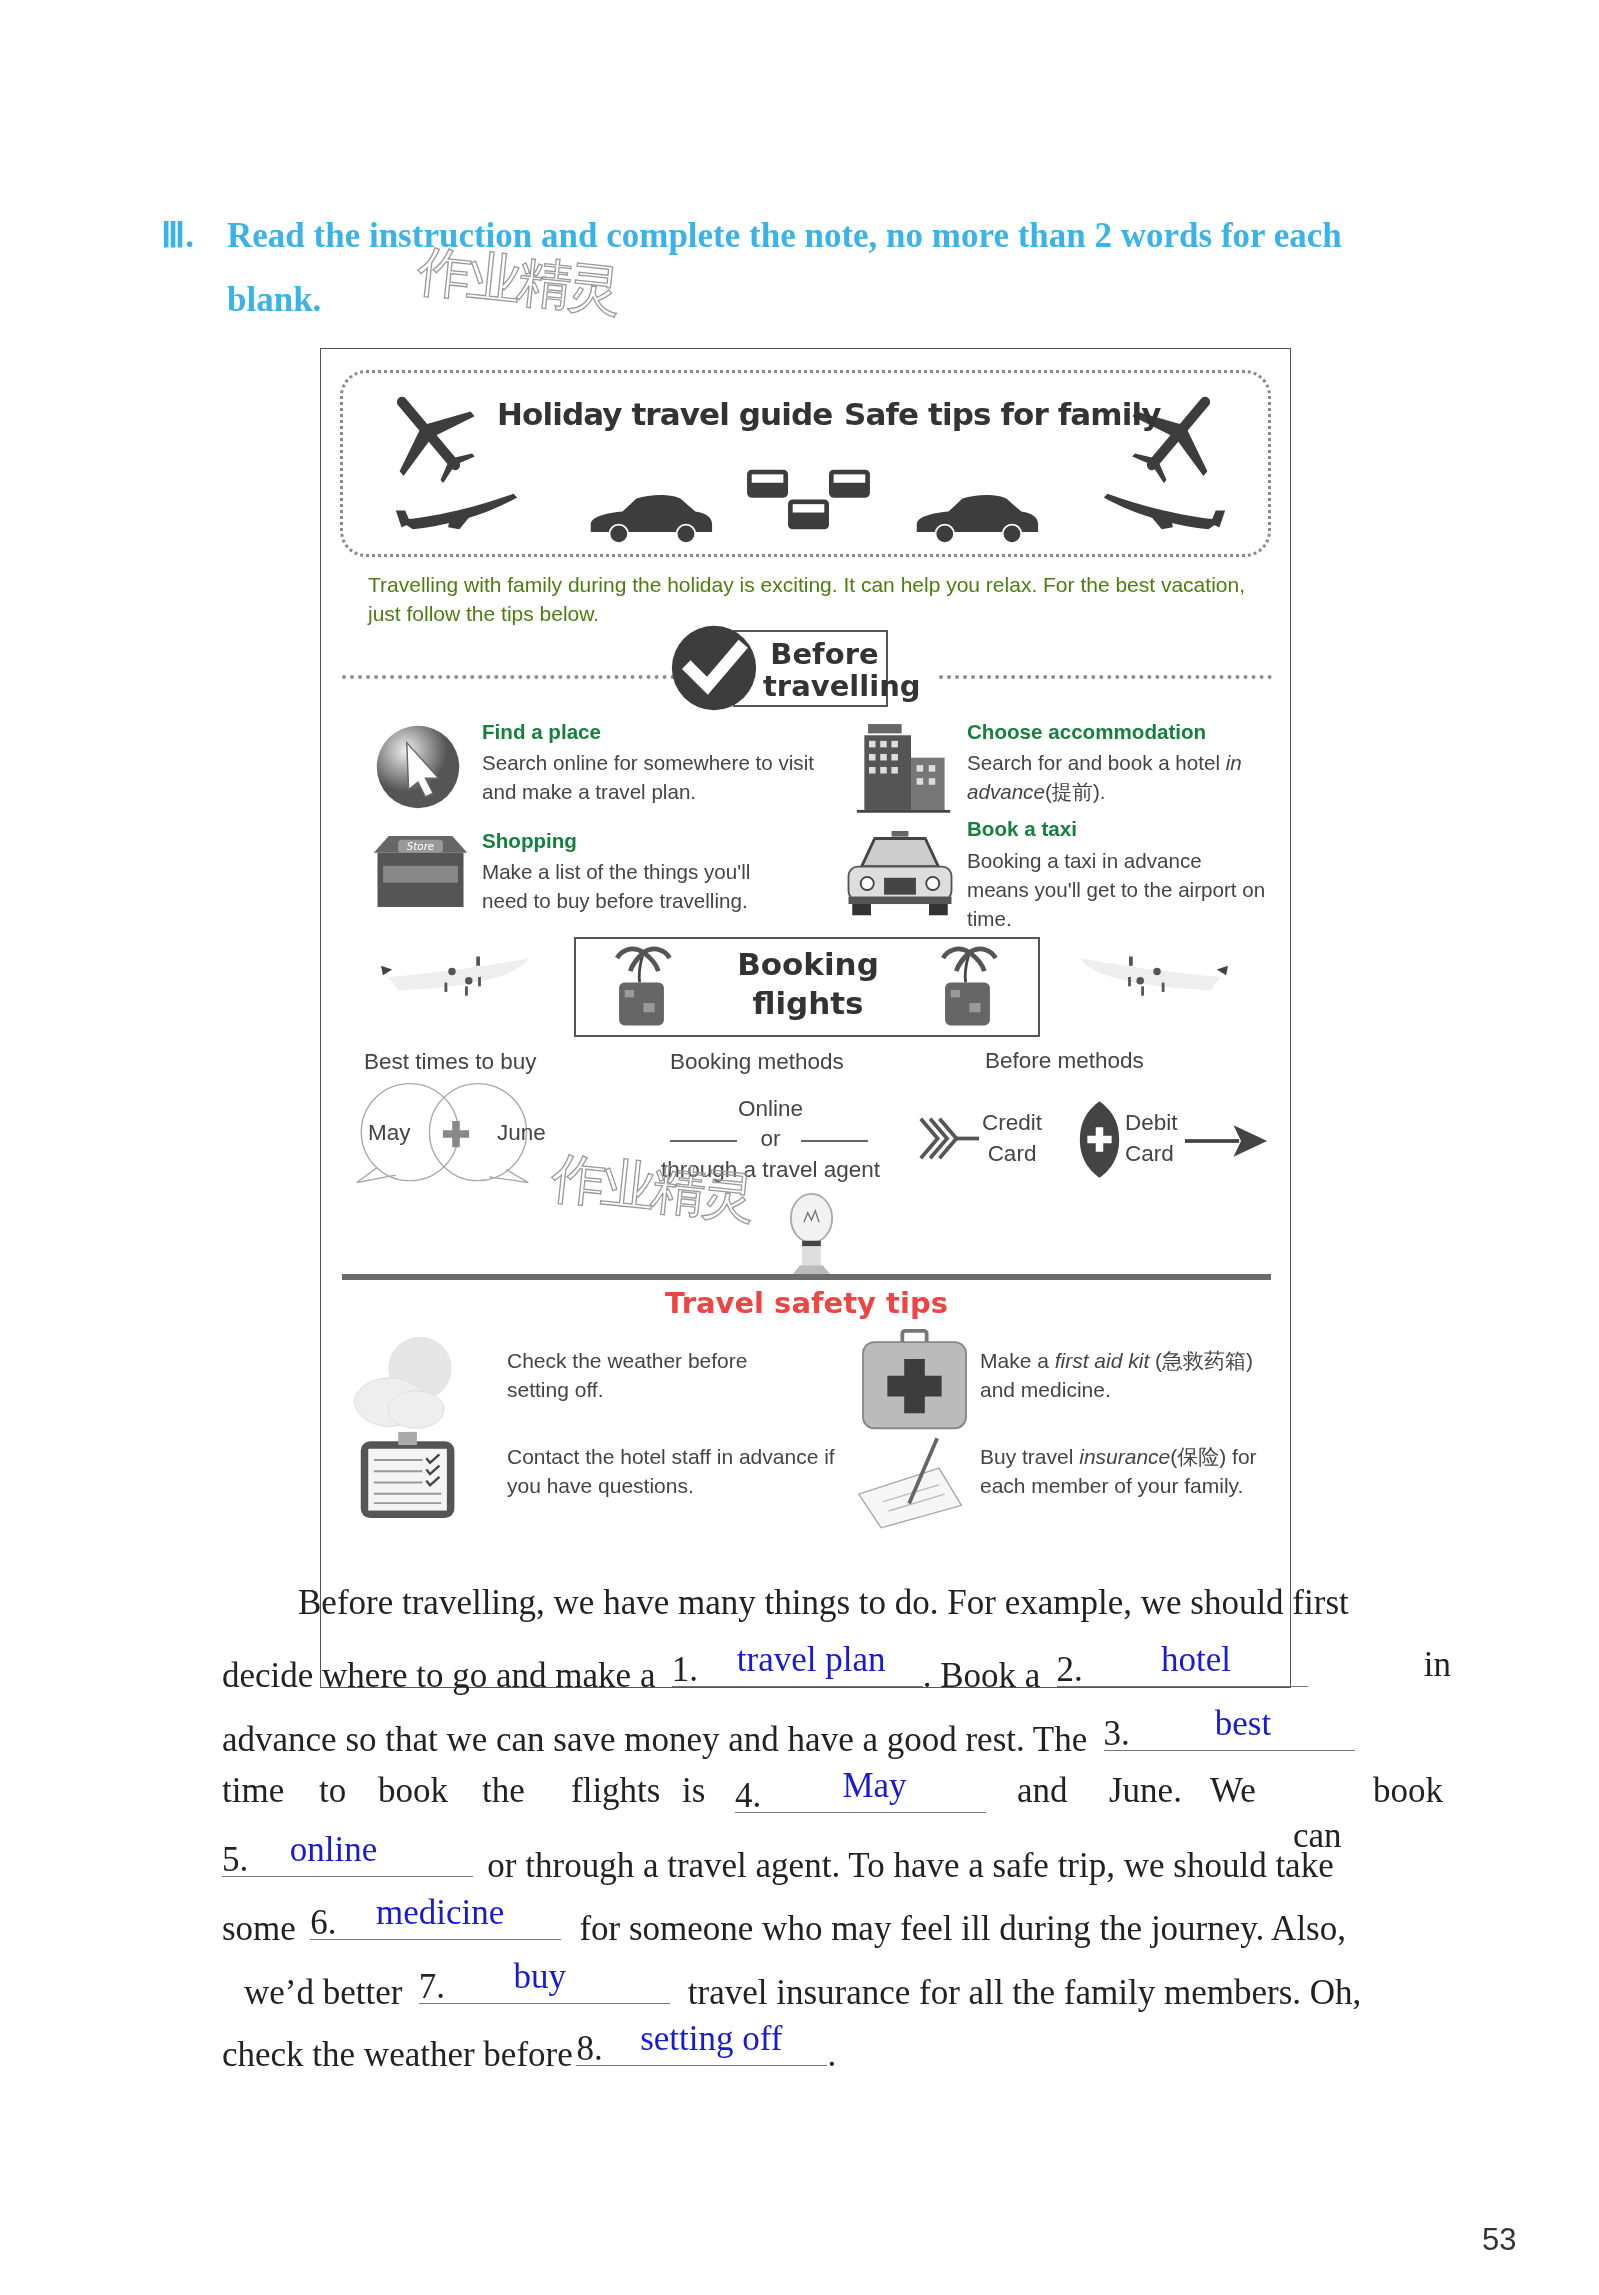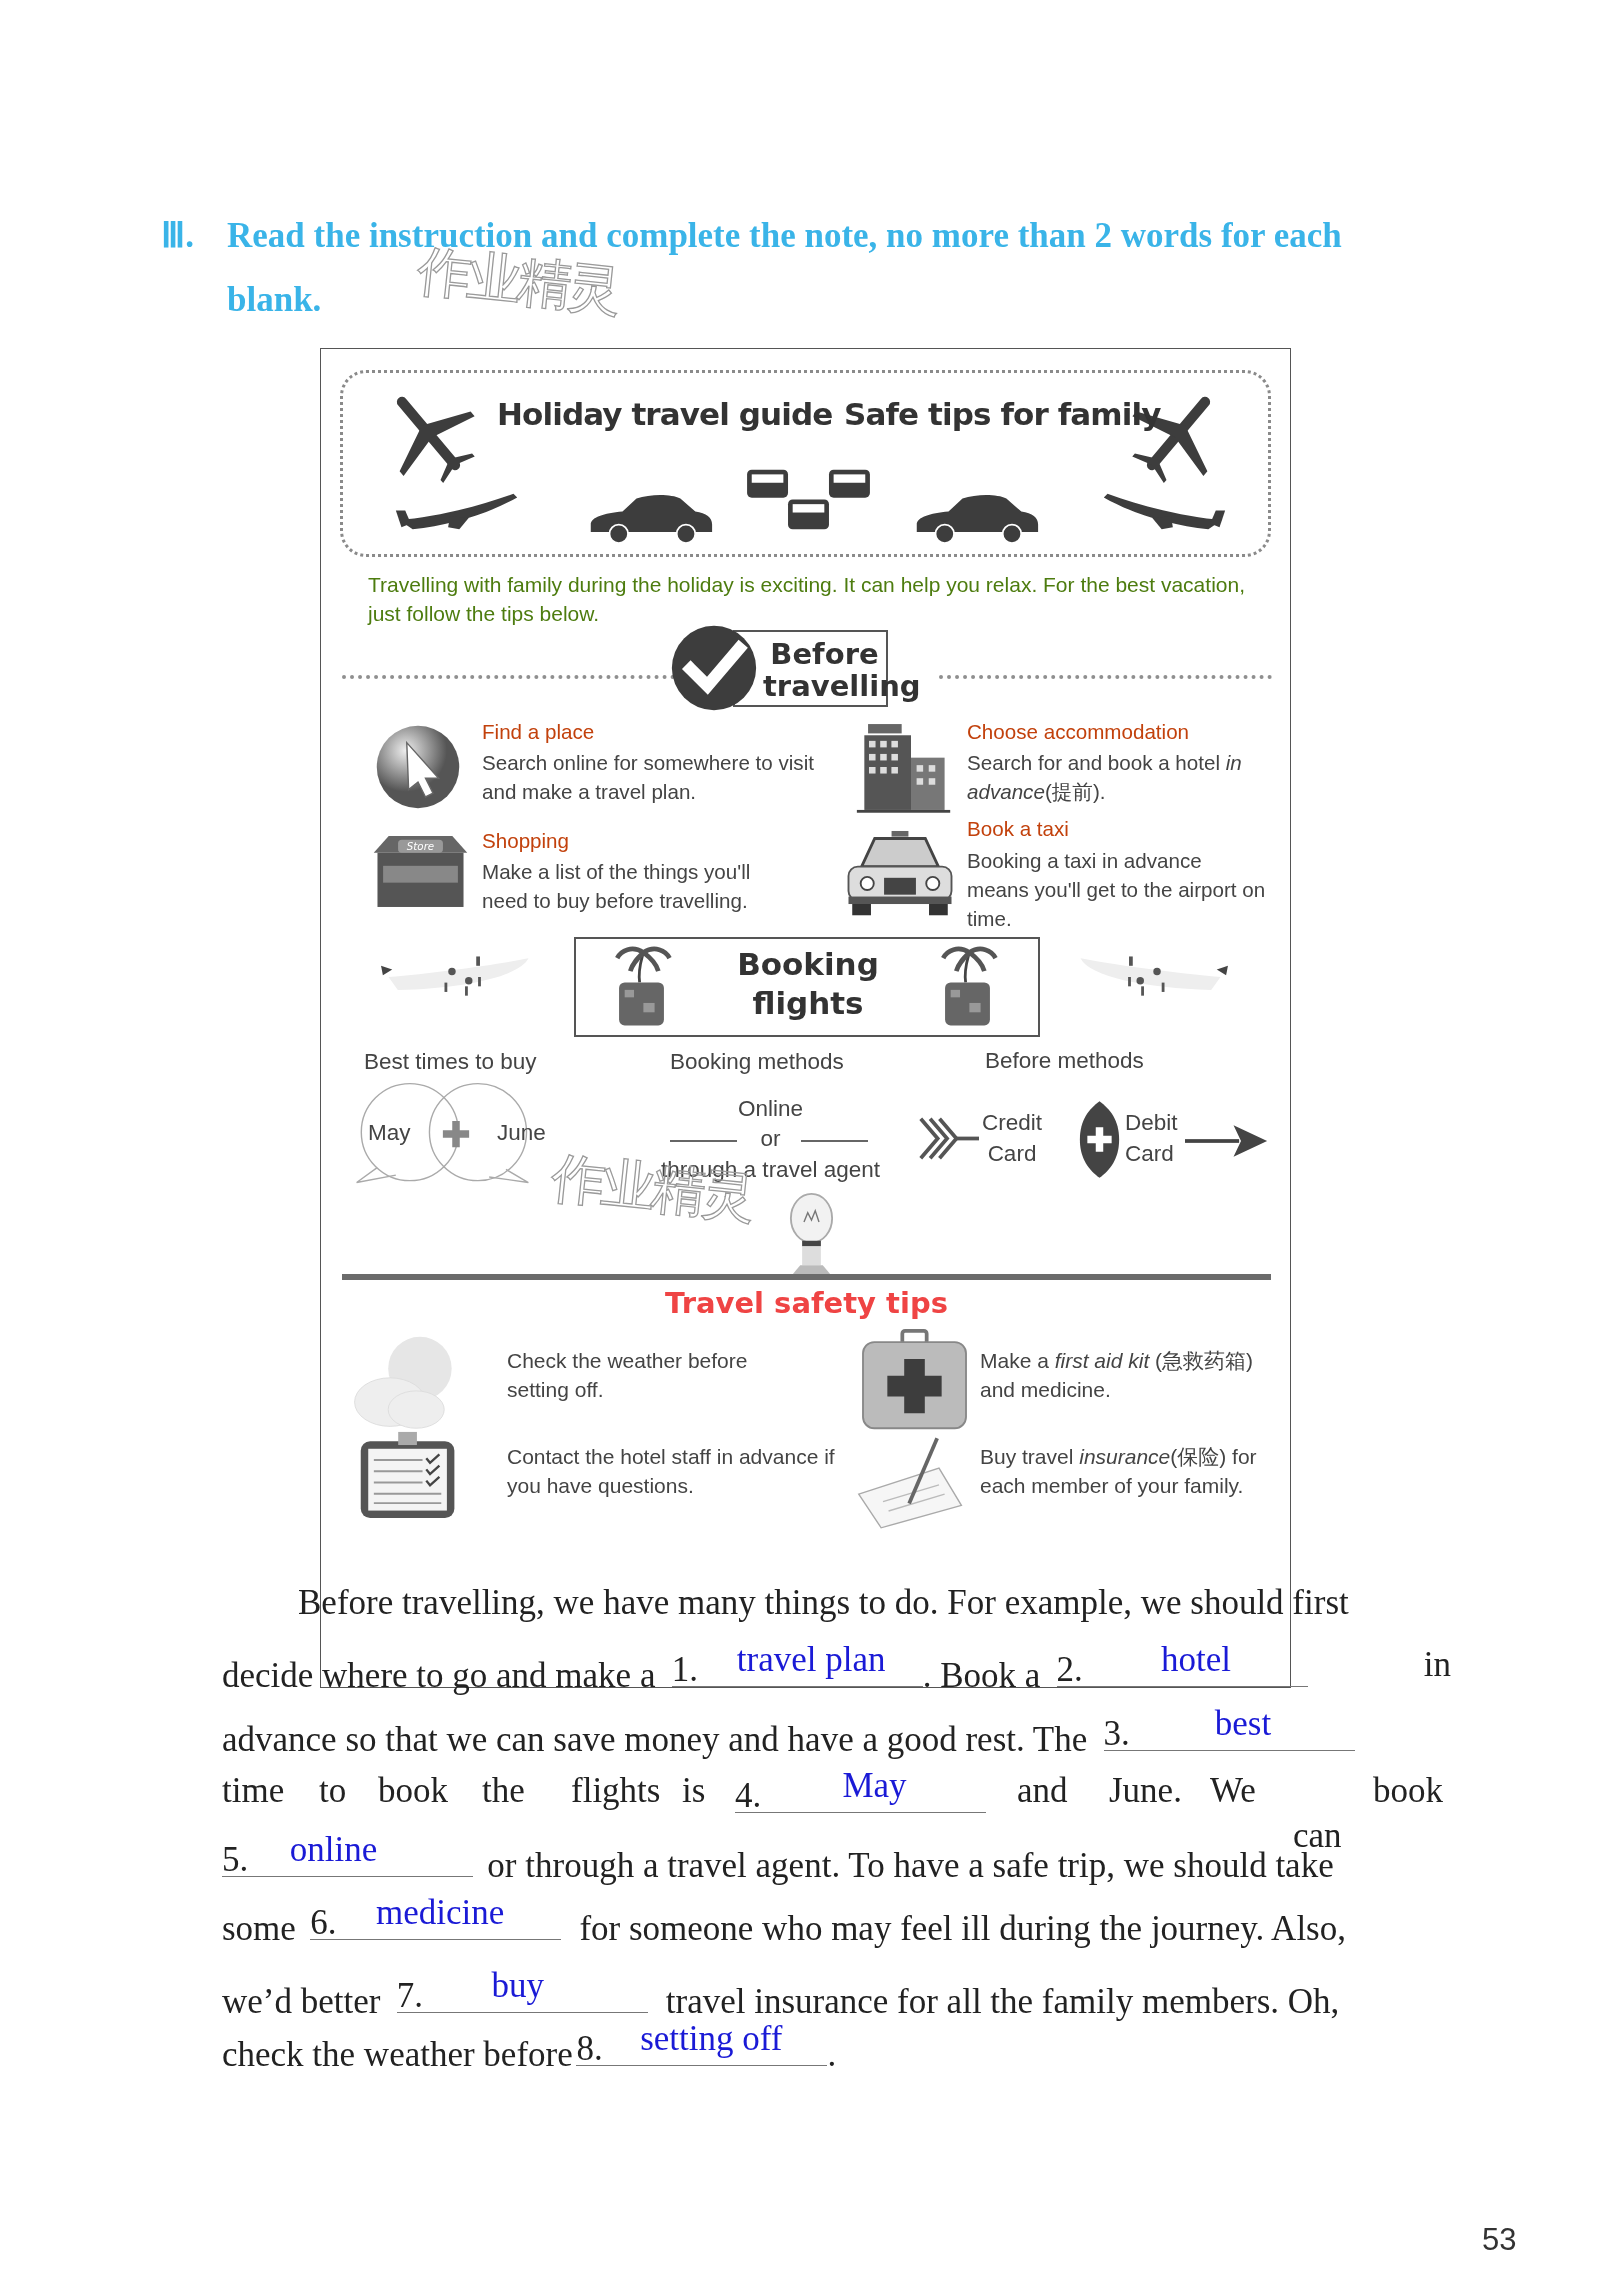--- a/index.html
+++ b/index.html
@@ -12,21 +12,21 @@
   .q-heading .line2 { padding-left:66px; }
   .watermark { font-family:"DejaVu Sans", sans-serif; font-size:54px; color:transparent; -webkit-text-stroke:1.3px #9a9a9a; letter-spacing:-3.7px; transform:rotate(6deg); }
 
   
   .info { left:320px; top:348px; width:971px; height:1340px; border:1.9px solid #555; box-sizing:border-box; background:#fff; font-family:"Liberation Sans", sans-serif; color:#3a3a3a; }
   .banner { left:19px; top:20.6px; width:931px; height:187px; border:3.7px dotted #8a8a8a; border-radius:26px; box-sizing:border-box; }
   .banner-title { top:47px; font-family:"DejaVu Sans", sans-serif; font-weight:bold; font-size:31px; color:#333; letter-spacing:-0.9px; }
   .intro { left:47px; top:221px; width:899px; font-size:21px; line-height:29px; color:#4d7c0f; }
   .dotline { height:0; border-top:4.7px dotted #8f8f8f; }
   .section-box { border:2.8px solid #555; background:#fff; box-sizing:border-box; font-family:"DejaVu Sans", sans-serif; font-weight:bold; color:#333; text-align:center; }
-  .tip-title { font-weight:normal; font-size:20.6px; color:#c2410c; }
+  .tip-title { font-weight:bold; font-size:20.6px; color:#15803d; }
   .tip-text { font-size:20.6px; line-height:29px; color:#444; }
   .col-label { font-size:22.5px; color:#444; }
   .thin-text { font-size:22.5px; color:#444; }
   .thick-rule { height:5.6px; background:#6b6b6b; }
   .safety-text { font-size:21px; line-height:29px; color:#444; }
 
   
   .passage { left:222px; top:1583px; width:1229px; font-family:"Liberation Serif", serif; font-size:35px; color:#222; }
   .pline { position:absolute; left:0; width:1229px; height:64px; white-space:nowrap; }
   .blank { display:inline-block; position:relative; border-bottom:1.9px solid #777; height:41px; vertical-align:baseline; }
@@ -367,21 +367,21 @@
     <span class="blank" style="width:251px;"><span class="n">5.</span><span class="ans" style="left:28px;right:56px;">online</span></span>
     <span style="margin-left:5.6px;">or through a travel agent. To have a safe trip, we should take</span>
   </div>
 
   <div class="pline" style="top:315px;">
     <span>some</span>
     <span class="blank" style="width:251px;margin-left:5.6px;"><span class="n">6.</span><span class="ans" style="left:28px;right:19px;">medicine</span></span>
     <span style="margin-left:9.4px;">for someone who may feel ill during the journey. Also,</span>
   </div>
 
-  <div class="pline" style="top:388px;">
+  <div class="pline" style="top:379px;margin-left:22px;">
     <span>we’d better</span>
     <span class="blank" style="width:251px;margin-left:7.5px;"><span class="n">7.</span><span class="ans" style="left:28px;right:37px;">buy</span></span>
     <span style="margin-left:9.4px;">travel insurance for all the family members. Oh,</span>
   </div>
 
   <div class="pline" style="top:441px;">
     <span>check the weather before</span><span class="blank" style="width:251px;margin-left:3.7px;"><span class="n">8.</span><span class="ans" style="left:28px;right:9.4px;">setting off</span></span><span>.</span>
   </div>
 </div>
 

